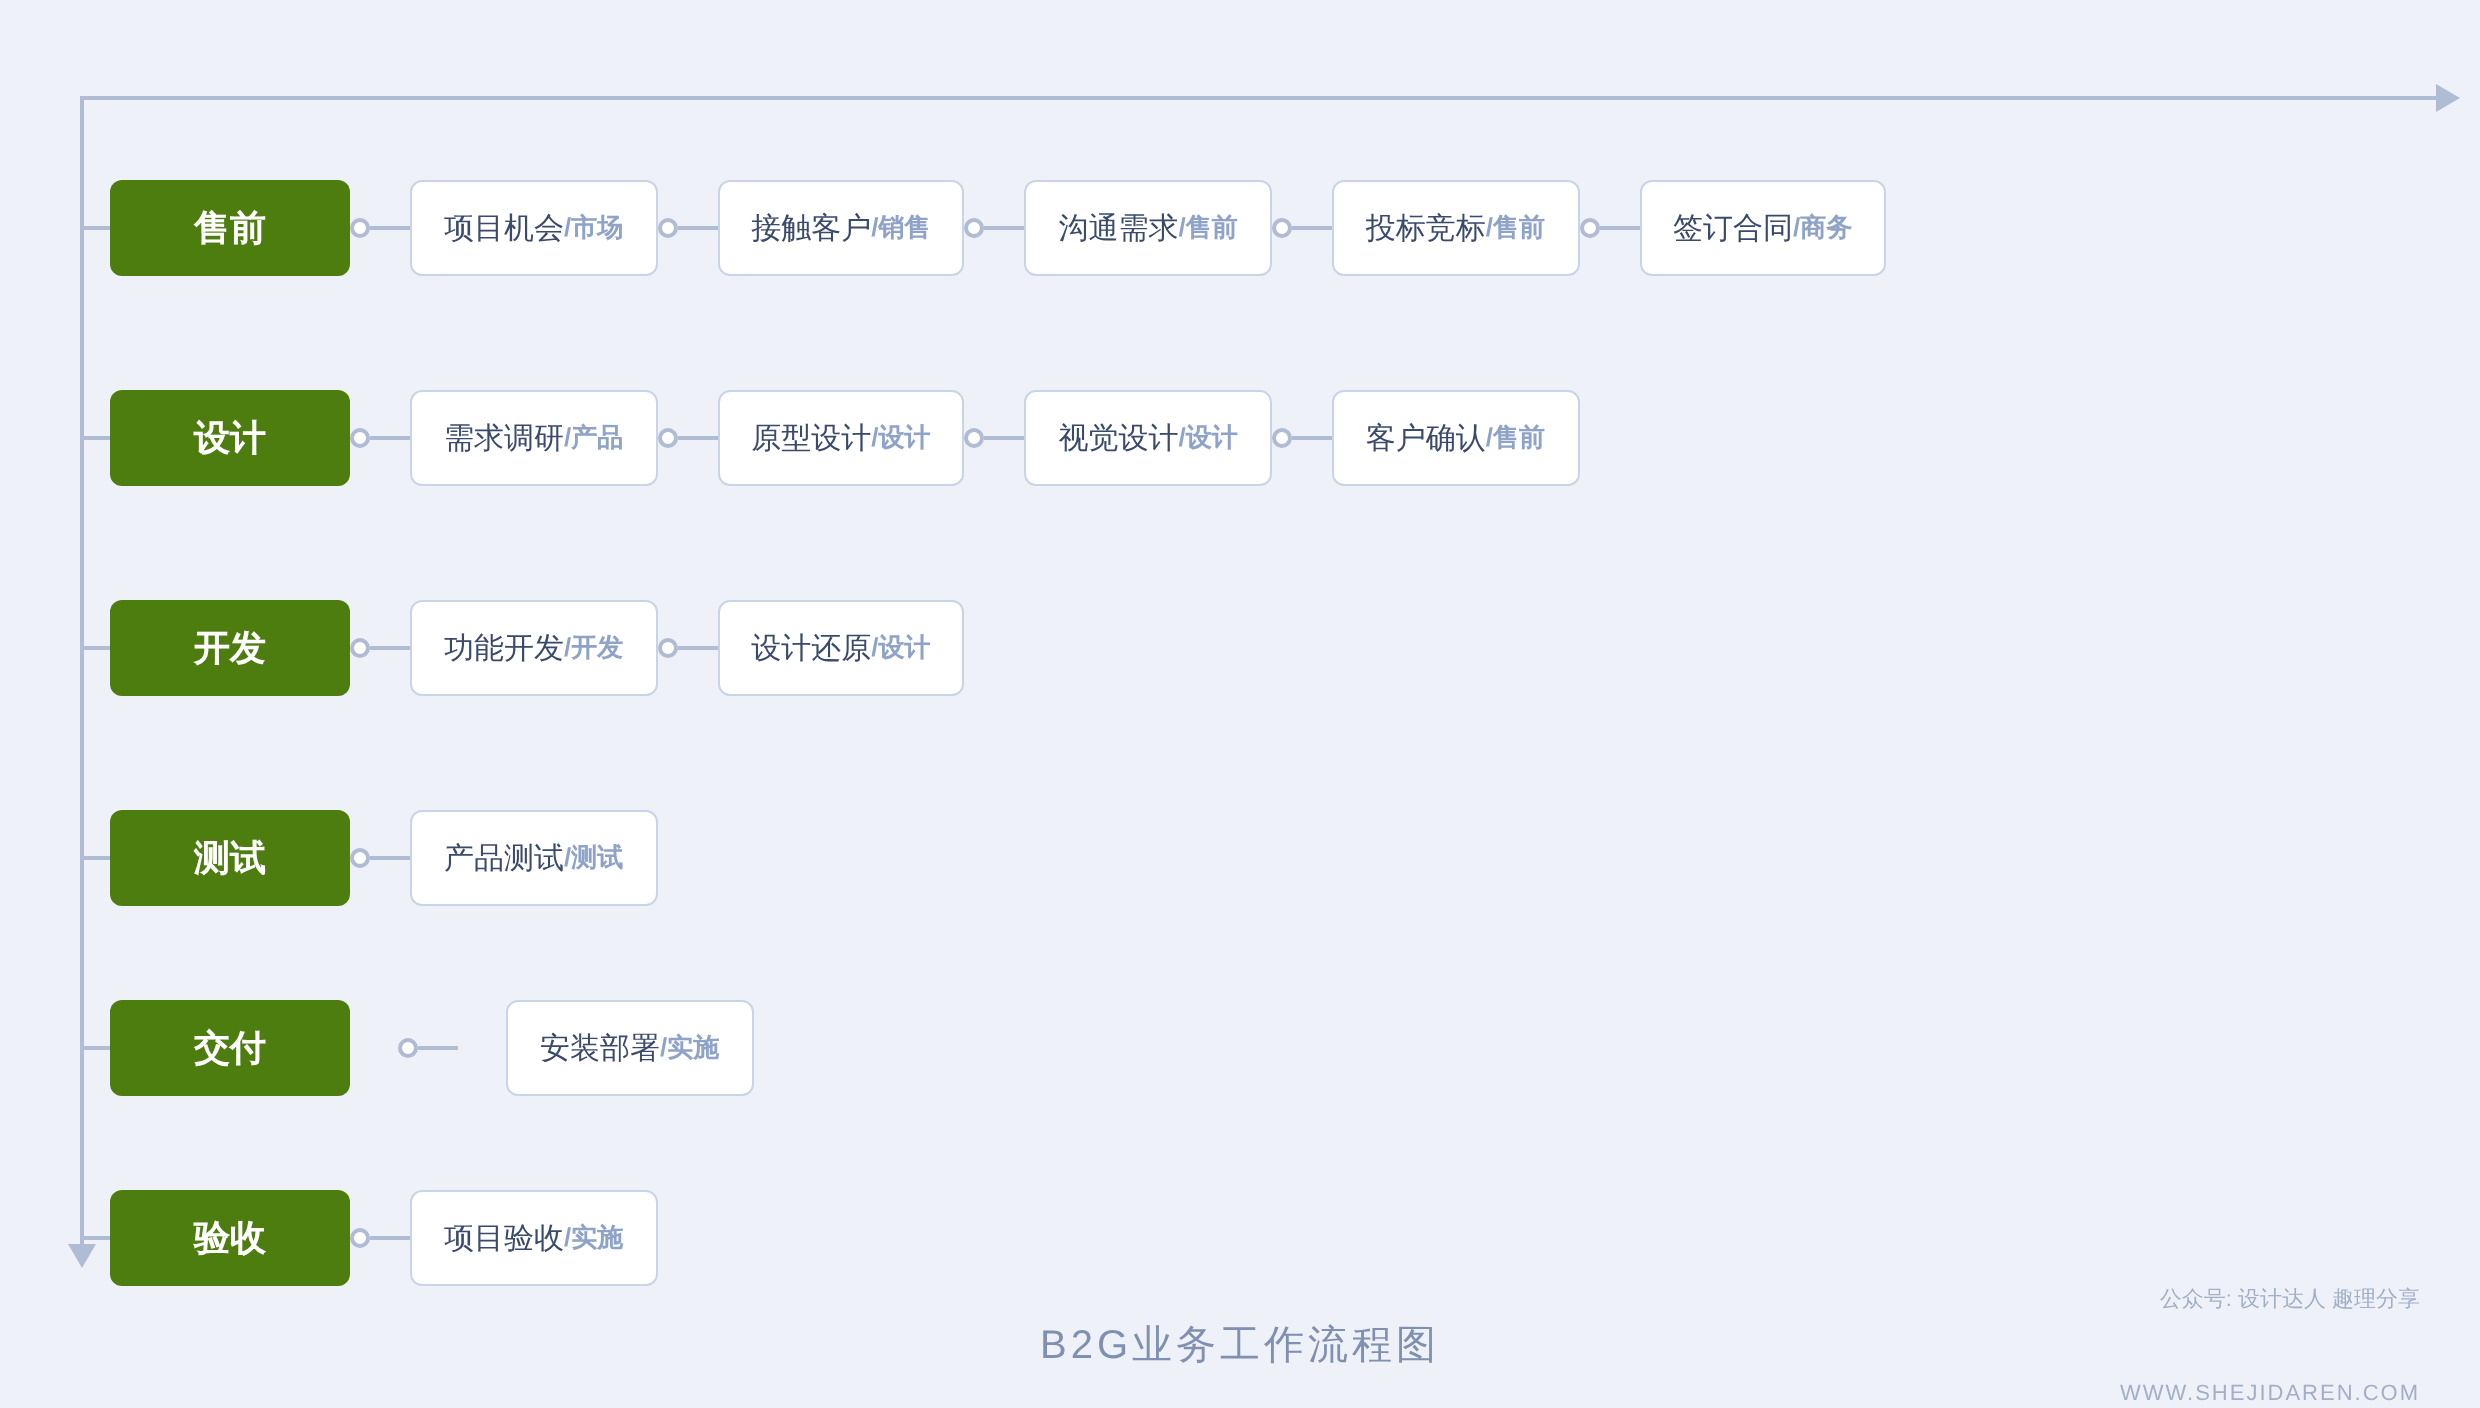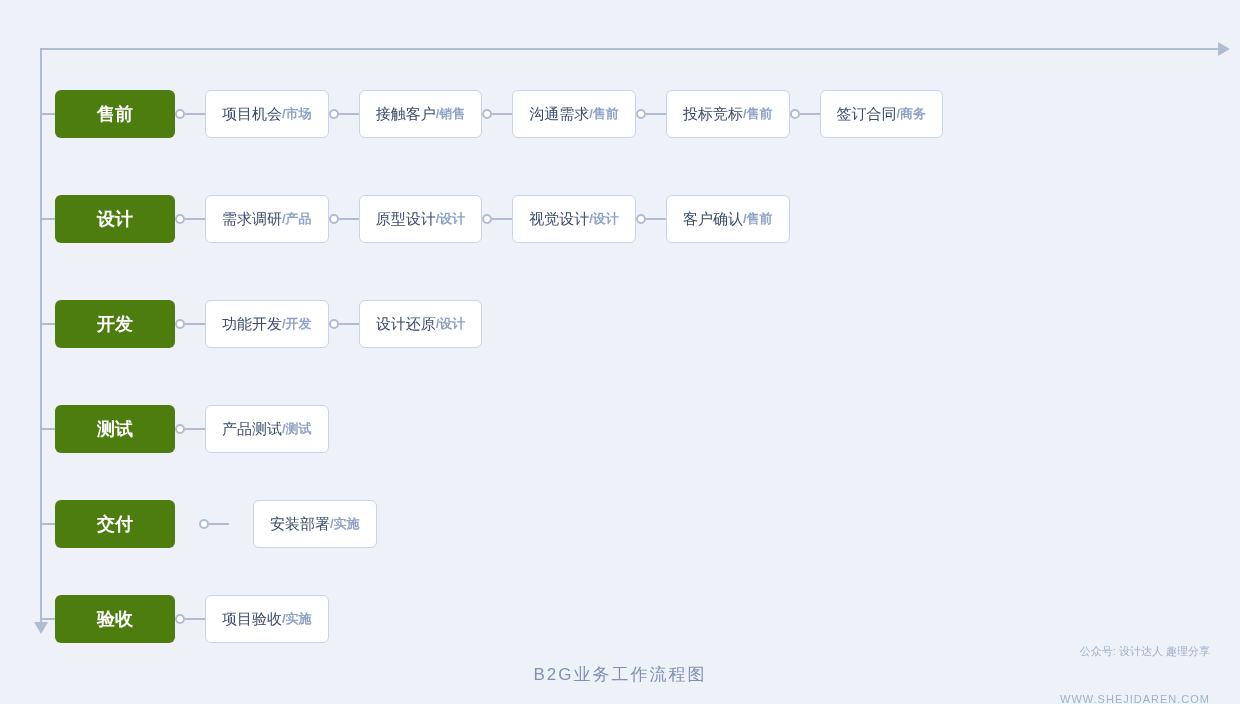--- a/index.html
+++ b/index.html
@@ -136,21 +136,21 @@
     .footer {
       position: absolute;
       bottom: 18px;
       left: 0;
       right: 0;
       display: flex;
       align-items: center;
       justify-content: center;
     }
     .footer-title {
-      font-size: 17px;
+      font-size: 20px;
       color: #8090b0;
       letter-spacing: 2px;
     }
     .footer-brand {
       position: absolute;
       right: 30px;
       text-align: right;
     }
     .footer-brand-main {
       font-size: 11px;

